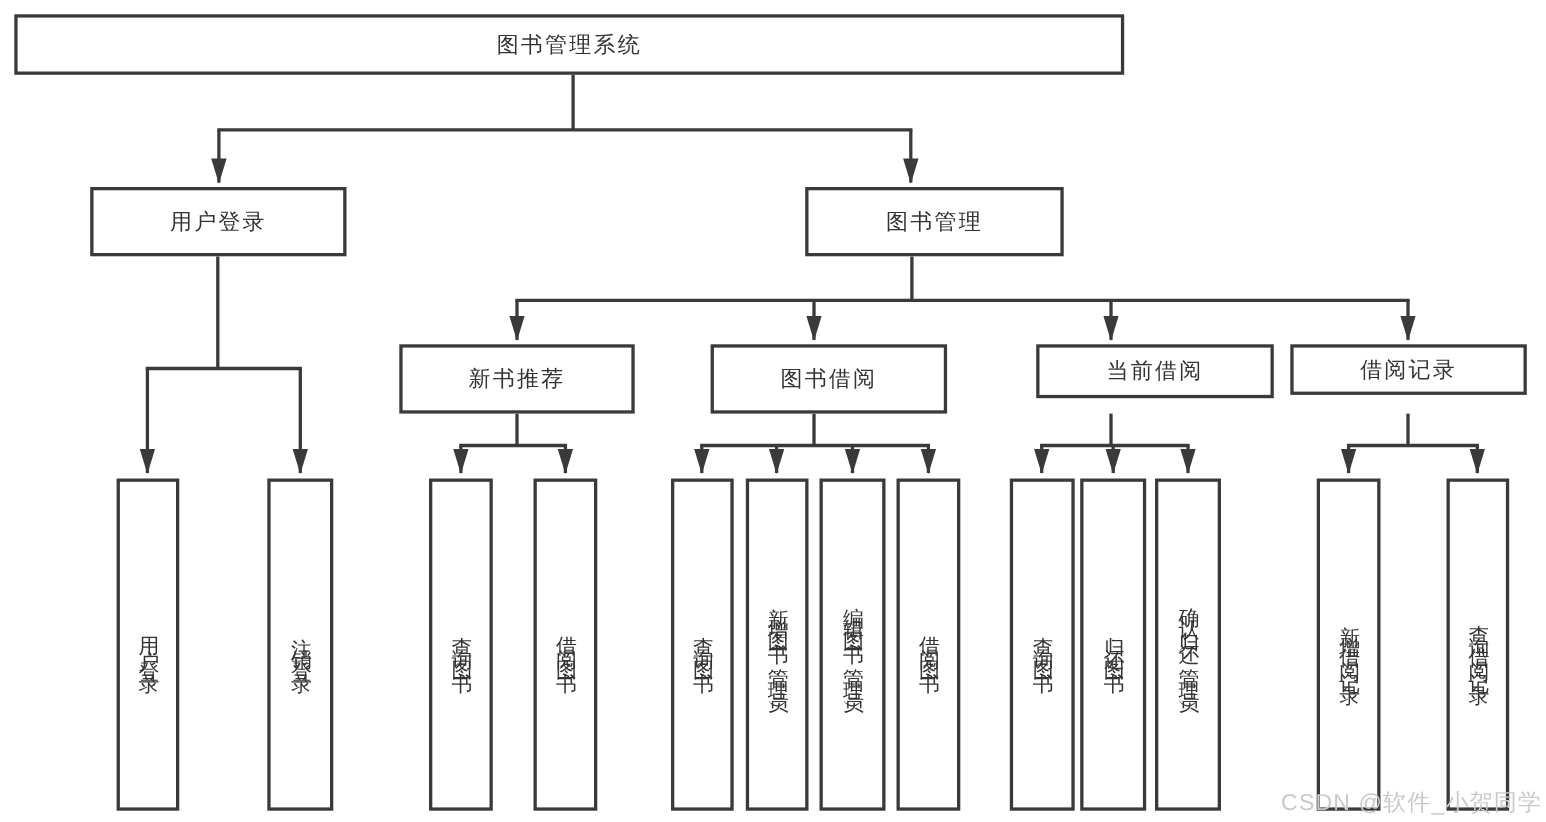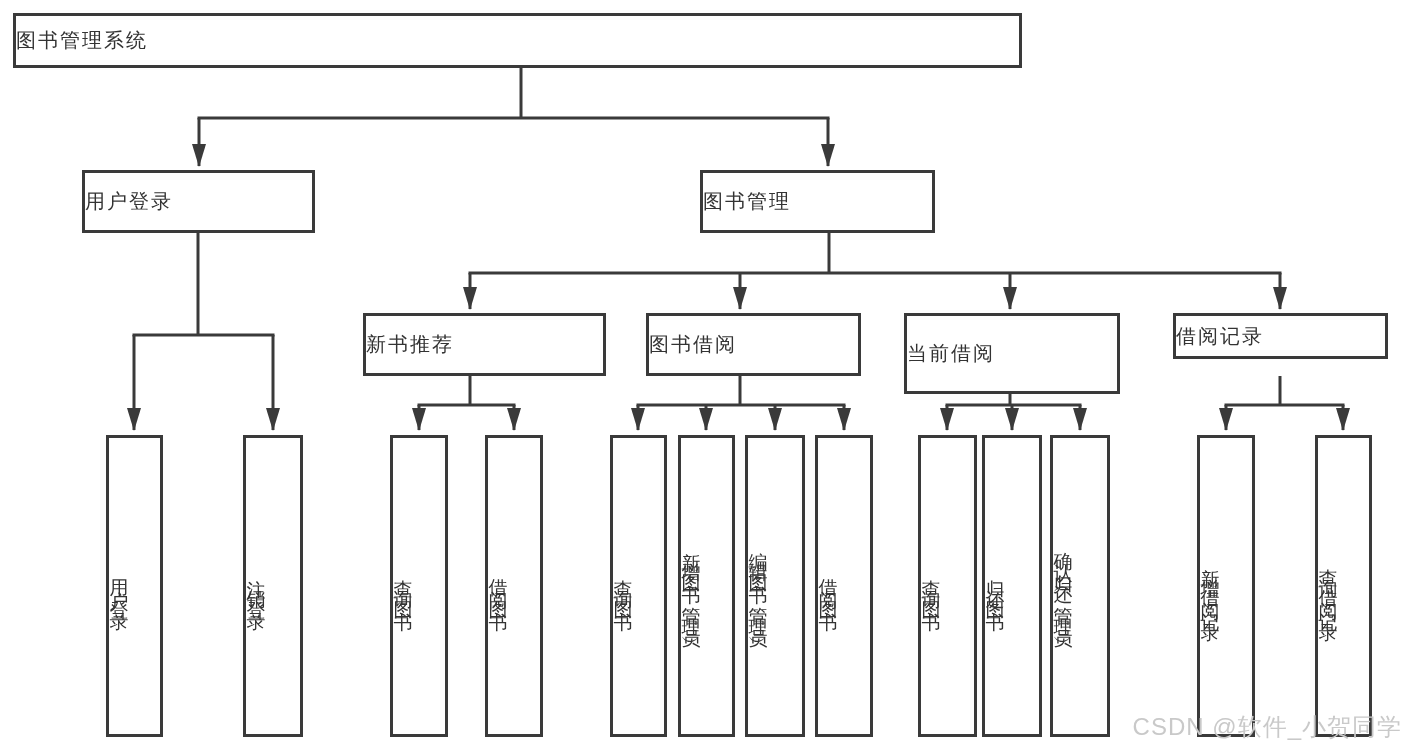--- a/index.html
+++ b/index.html
@@ -25,42 +25,42 @@
   svg.connectors .rail{stroke-linecap:square;}
   .arrowhead{fill:var(--line);}
   .box{
     position:absolute;
     z-index:2;
     box-sizing:border-box;
     background:#fff;
     border:3px solid var(--line);
     display:flex;
     align-items:center;
-    justify-content:flex-start;
+    justify-content:center;
     color:var(--text);
   }
   .h-label{
     font-size:20px;
     letter-spacing:2px;
     white-space:nowrap;
   }
   .v-label{
     writing-mode:vertical-rl;
     text-orientation:mixed;
     font-size:19px;
     letter-spacing:11px;
     line-height:1.05;
     white-space:nowrap;
   }
   .watermark{
     position:absolute;
     right:3px;
     bottom:4px;
     z-index:3;
-    font-size:24px;
+    font-size:21px;
     letter-spacing:1px;
     color:var(--watermark);
     white-space:nowrap;
   }
 </style>
 </head>
 <body>
 
 <div class="stage">
 
@@ -112,31 +112,31 @@
     <path class="ln" d="M1343,405 V430" marker-end="url(#arw)"></path>
   </svg>
 
   <div class="box" style="left:13px;top:13px;width:1009px;height:55px">
     <span class="h-label">图书管理系统</span>
   </div>
 
   <div class="box" style="left:82px;top:170px;width:233px;height:63px">
     <span class="h-label">用户登录</span>
   </div>
-  <div class="box" style="left:700px;top:170px;width:235px;height:63px">
+  <div class="box" style="left:732px;top:170px;width:235px;height:63px">
     <span class="h-label">图书管理</span>
   </div>
 
-  <div class="box" style="left:363px;top:313px;width:243px;height:63px">
+  <div class="box" style="left:363px;top:313px;width:214px;height:63px">
     <span class="h-label">新书推荐</span>
   </div>
   <div class="box" style="left:646px;top:313px;width:215px;height:63px">
     <span class="h-label">图书借阅</span>
   </div>
-  <div class="box" style="left:904px;top:313px;width:216px;height:81px">
+  <div class="box" style="left:942px;top:313px;width:216px;height:49px">
     <span class="h-label">当前借阅</span>
   </div>
   <div class="box" style="left:1173px;top:313px;width:215px;height:46px">
     <span class="h-label">借阅记录</span>
   </div>
 
   <div class="box" style="left:106px;top:435px;width:57px;height:302px">
     <span class="v-label">用户登录</span>
   </div>
   <div class="box" style="left:243px;top:435px;width:60px;height:302px">

